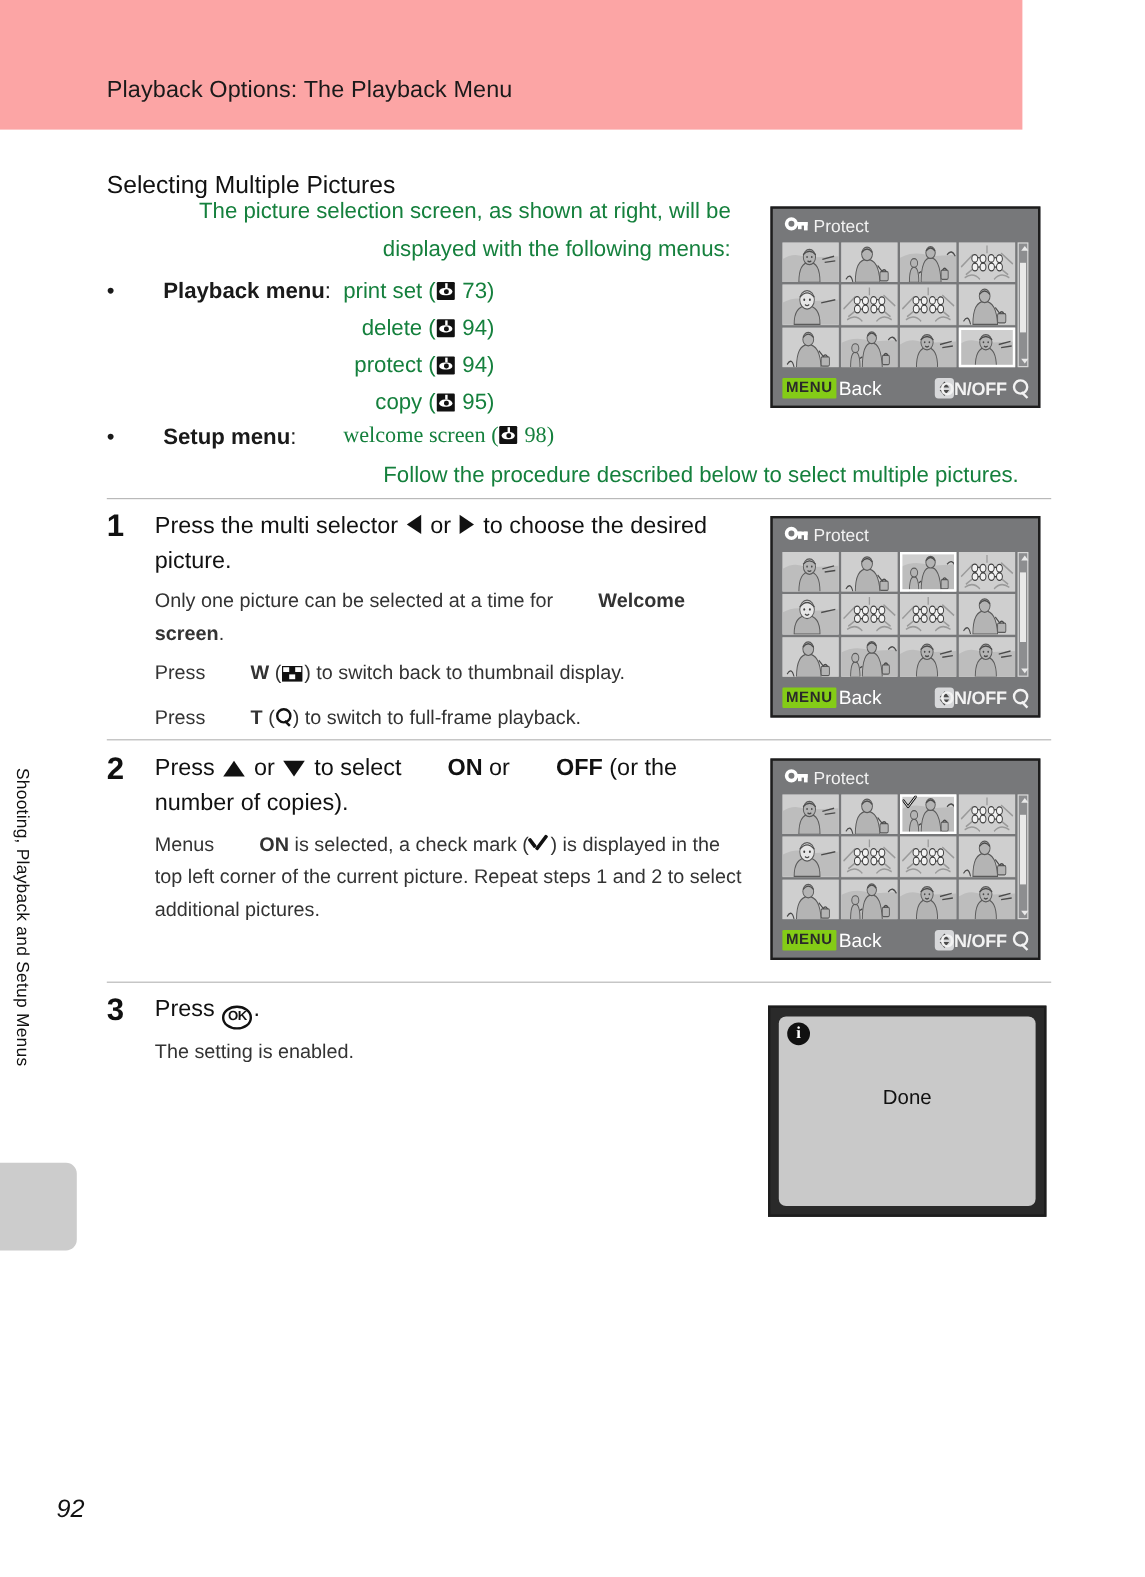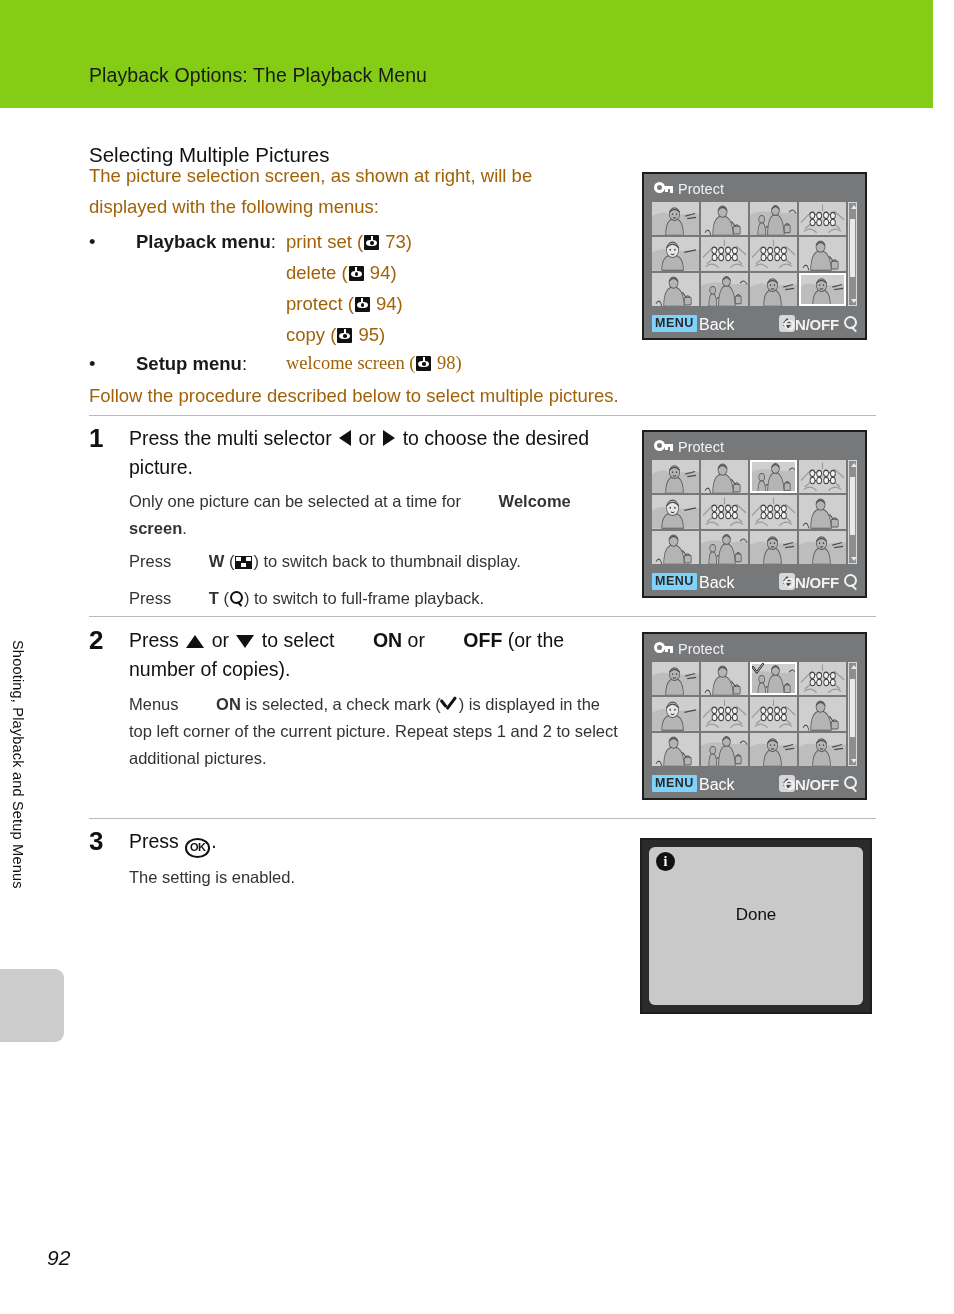--- a/index.html
+++ b/index.html
@@ -3,22 +3,22 @@
 <meta charset="utf-8">
 <style>
   html,body{margin:0;padding:0;}
   body{
     width:954px;height:1314px;background:#ffffff;
     font-family:"Liberation Sans", sans-serif;
     color:#1a1a1a;position:relative;overflow:hidden;
   }
   
   .page-header{
-    position:absolute;left:0;top:0;width:933px;height:108px;
-    background:#84cc16;
+    position:absolute;left:0;top:0;width:852px;height:108px;
+    background:#fca5a5;
   }
   .page-header .ht{
     position:absolute;left:89px;top:64px;
     font-size:19.5px;letter-spacing:.1px;color:#1a1a1a;
     white-space:nowrap;
   }
   
   .side-label{
     position:absolute;left:26px;top:640px;
     width:300px;
@@ -35,21 +35,21 @@
     font-size:21px;font-style:italic;color:#111;
   }
   
   .content{position:absolute;left:0;top:108px;width:954px;}
   .h2{
     position:absolute;left:89px;top:18px;
     font-size:20.5px;font-weight:normal;color:#111;white-space:nowrap;
   }
   .para{
     position:absolute;left:89px;
-    font-size:18.5px;line-height:31px;color:#a16207;
+    font-size:18.5px;line-height:31px;color:#15803d;text-align:right;
   }
   .rule{
     position:absolute;left:89px;width:787px;height:1px;background:#b9b9b9;
   }
   
   .bullet-row{position:absolute;left:89px;font-size:18.5px;line-height:31px;}
   .bullet-dot{
     display:inline-block;width:14px;
   }
   .bold{font-weight:bold;margin-left:33px;}
@@ -163,21 +163,21 @@
     position:absolute;left:1px;top:16px;width:5px;height:58px;background:#e9e9e9;
   }
   .scroll-ar{position:absolute;left:1.5px;width:0;height:0;border-left:3px solid transparent;border-right:3px solid transparent;}
   .scroll-ar.up{top:2px;border-bottom:4px solid #e9e9e9;}
   .scroll-ar.dn{bottom:2px;border-top:4px solid #e9e9e9;}
   .lcd-foot{
     position:absolute;left:0;bottom:0;width:100%;height:30px;
   }
   .menu-box{
     position:absolute;left:8px;bottom:6px;height:17px;padding:0 3px;
-    background:#7dd3fc;color:#2a2a2a;font-size:12.5px;font-weight:bold;
+    background:#84cc16;color:#2a2a2a;font-size:12.5px;font-weight:bold;
     line-height:17px;letter-spacing:.5px;border-radius:1px;
     font-family:"Liberation Sans", sans-serif;
   }
   .foot-back{
     position:absolute;left:55px;bottom:4px;color:#ffffff;font-size:16px;
   }
   .updown{
     position:absolute;right:70px;bottom:6px;width:16px;height:17px;
     background:#d7d8da;border-radius:3px;
   }

